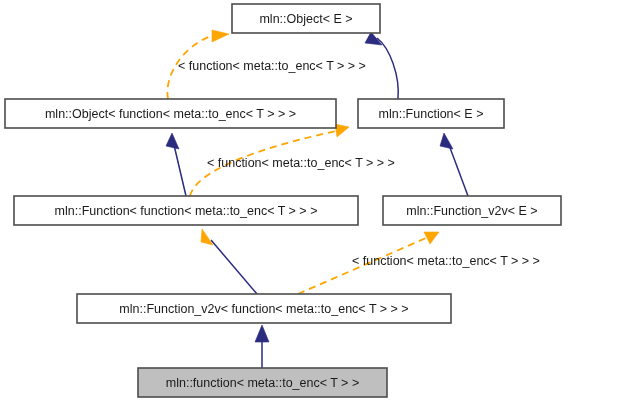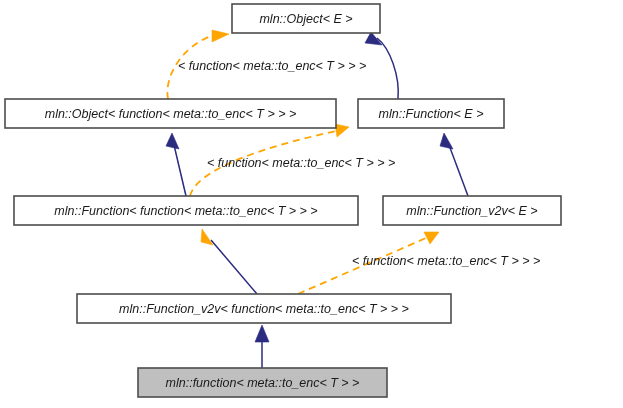--- a/index.html
+++ b/index.html
@@ -9,21 +9,20 @@
   }
   body {
     font-family: "Liberation Sans", sans-serif;
   }
   #diagram-root {
     position: relative;
     width: 623px;
     height: 408px;
     background: #ffffff;
     overflow: hidden;
-    font-style: italic;
   }
   svg#graph {
     position: absolute;
     left: 0;
     top: 0;
     width: 623px;
     height: 408px;
   }
   .node-box {
     fill: #ffffff;

